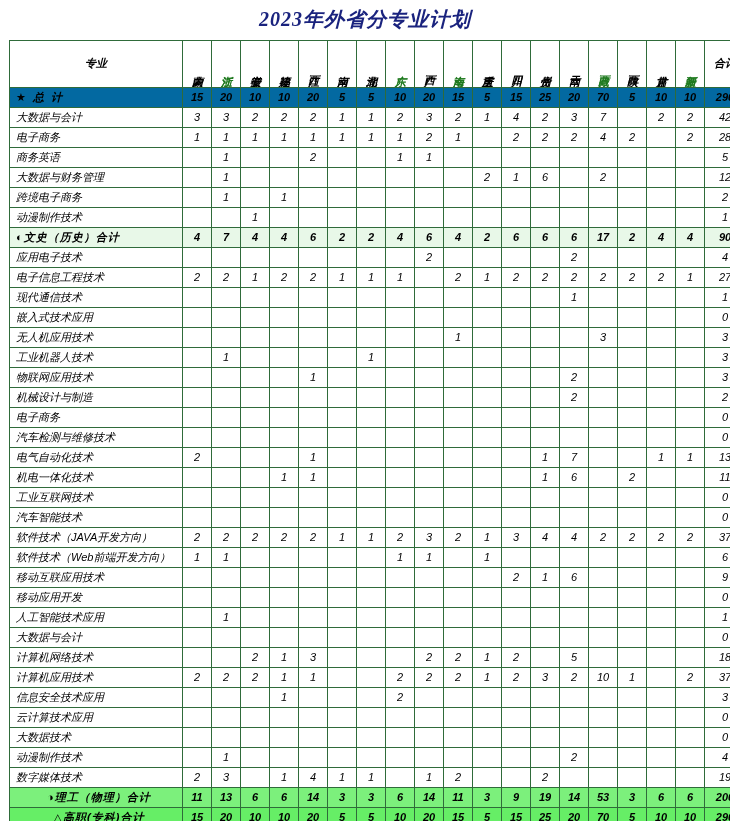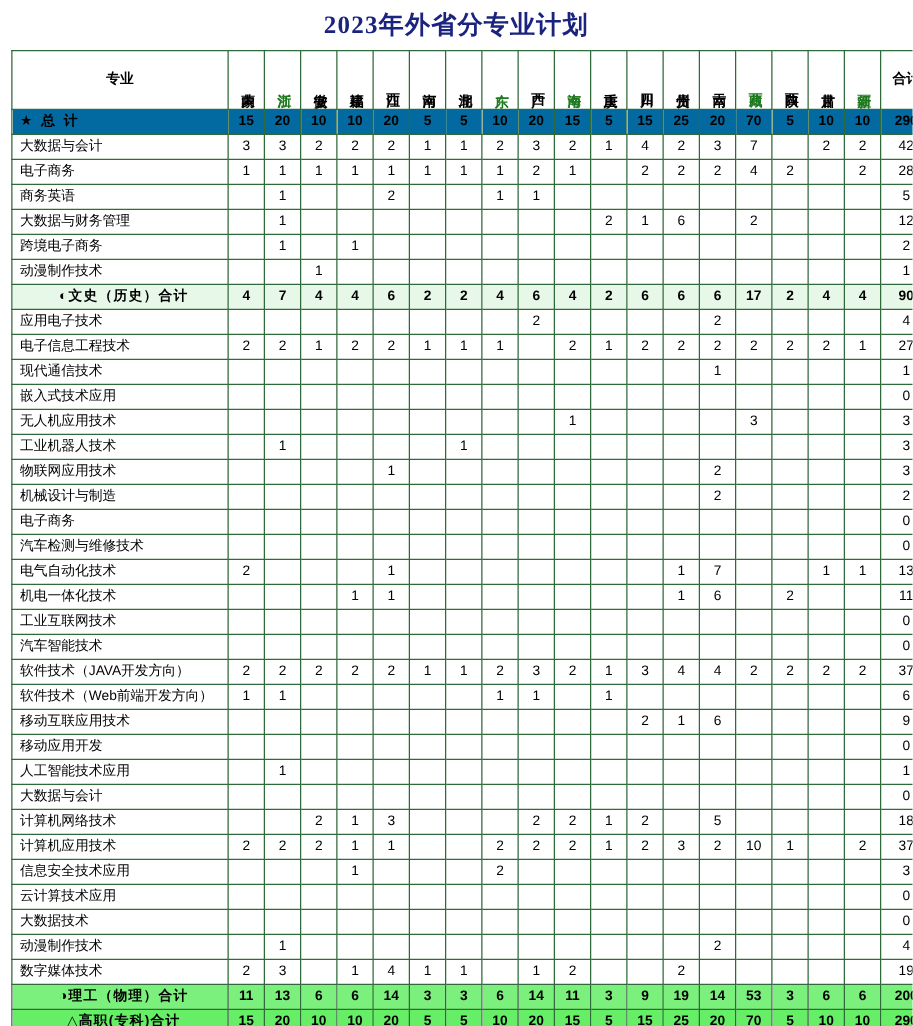--- a/index.html
+++ b/index.html
@@ -3,21 +3,21 @@
 <meta charset="utf-8">
 <style>
   html,body{margin:0;padding:0;background:#ffffff;}
   body{
     font-family:"Liberation Sans","DejaVu Sans",sans-serif;
     width:730px;
     height:821px;
     overflow:hidden;
     color:#000;
   }
-  .page{width:730px;height:712px;position:relative;}
+  .page{width:730px;height:712px;position:relative;font-style:italic;}
   .title{
     text-align:center;
     font-family:"Liberation Serif","DejaVu Serif",serif;
     font-weight:bold;
     font-size:20px;
     color:#1a237e;
     letter-spacing:1px;
     padding:6px 0 7px 0;
   }
   table{
@@ -68,21 +68,20 @@
   }
   tr.grandtotal td.name{
     font-weight:bold;
     letter-spacing:2px;
   }
   tr.section td{
     background:#e8f8e8;
     font-weight:bold;
   }
   tr.section td.name{
-    text-align:center;
     letter-spacing:1px;
   }
   tr.bottomtotal td{
     background:#7cf07c;
     font-weight:bold;
   }
   tr.bottomtotal td.name{
     text-align:center;
     letter-spacing:1px;
     margin-left:40px;

